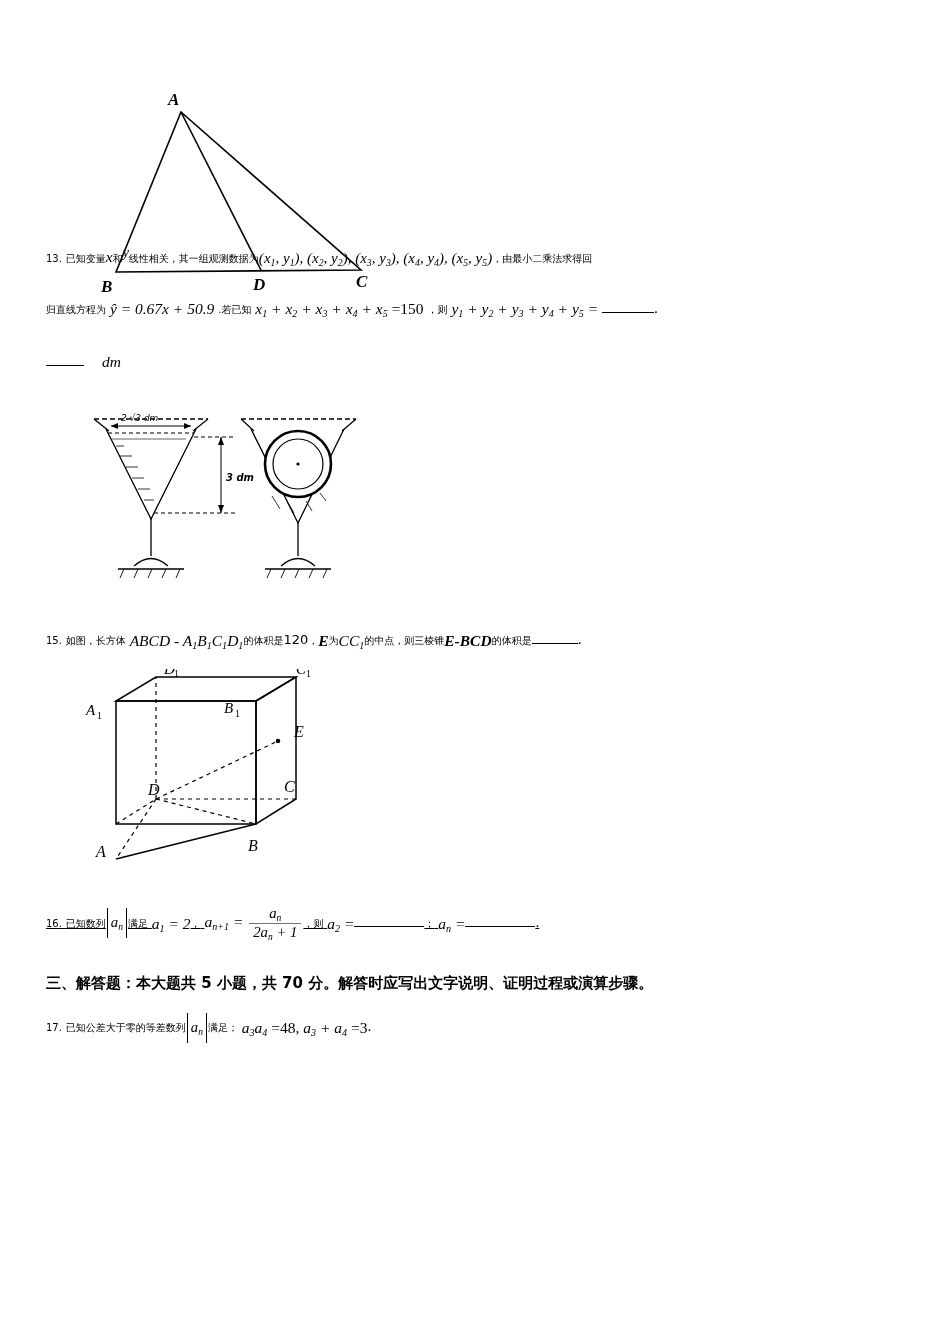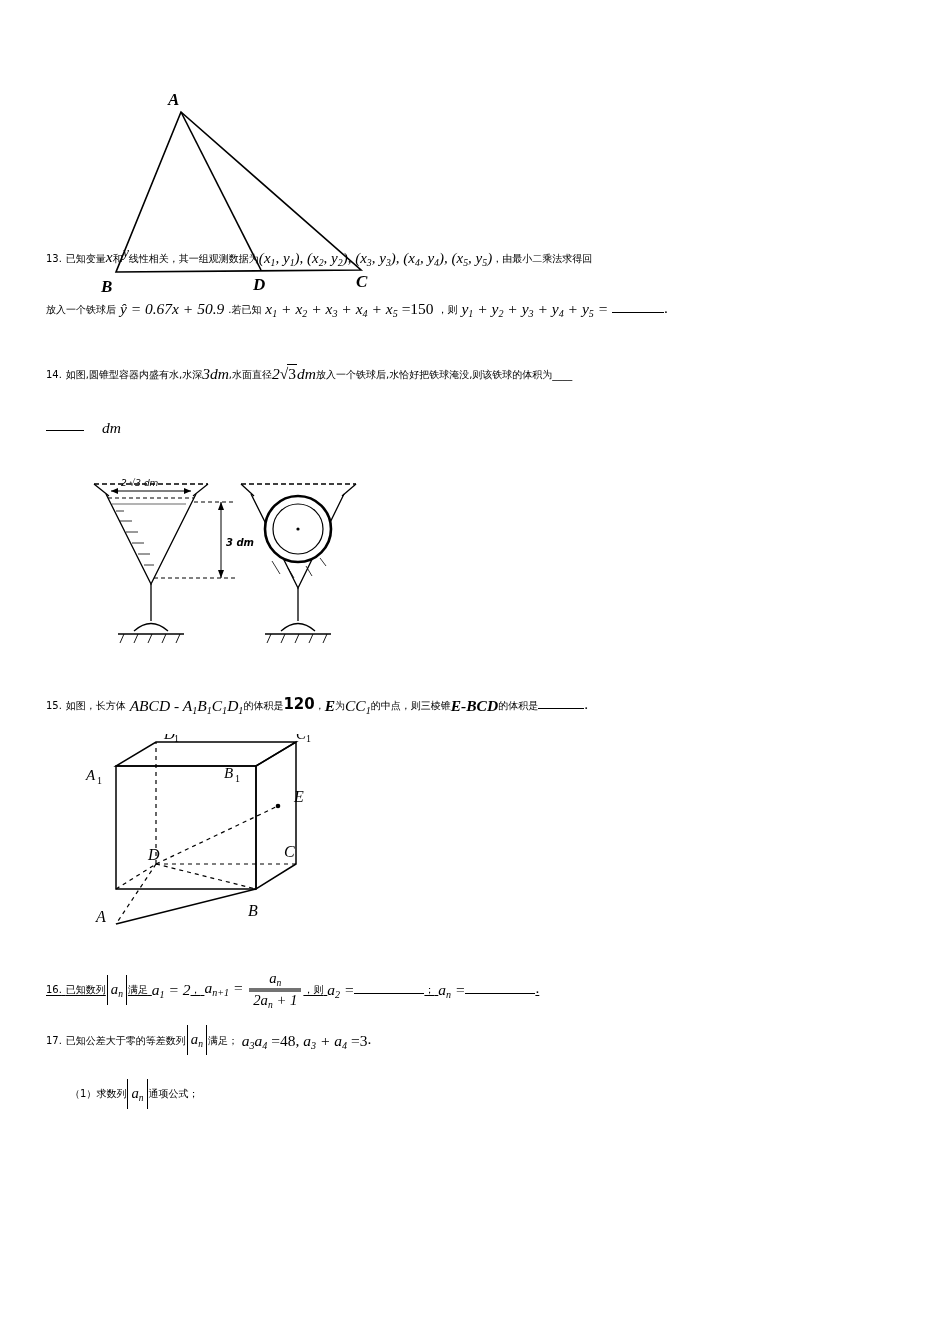--- a/index.html
+++ b/index.html
@@ -30,22 +30,22 @@
     line-height: 1.9;
     margin: 0;
     text-align: justify;
   }
   .cn {
     font-family: "DejaVu Sans", "Liberation Sans", sans-serif;
     font-size: 10px;
   }
   .bold-cn {
     font-family: "DejaVu Sans", "Liberation Sans", sans-serif;
-    font-weight: bold;
-    font-size: 15px;
+    font-weight: normal;
+    font-size: 13px;
     margin-top: 24px;
   }
   .mi {
     font-family: "Liberation Serif", serif;
     font-style: italic;
   }
   .math {
     font-family: "Liberation Serif", serif;
     font-style: italic;
     display: inline-block;
@@ -63,21 +63,21 @@
   .frac {
     display: inline-block;
     vertical-align: middle;
     text-align: center;
     font-size: 0.95em;
     line-height: 1.15;
     margin: 0 2px;
   }
   .frac .num {
     display: block;
-    border-bottom: 4px solid #737373;
+    border-bottom: 1px solid #737373;
     padding: 0 4px;
   }
   .frac .den {
     display: block;
     padding: 0 4px;
   }
   .seq {
     display: inline-block;
     vertical-align: middle;
     font-style: italic;
@@ -126,33 +126,29 @@
         <text x="197" y="210" font-family="Liberation Serif, serif" font-style="italic" font-weight="bold" font-size="17">D</text>
         <text x="300" y="207" font-family="Liberation Serif, serif" font-style="italic" font-weight="bold" font-size="17">C</text>
       </svg>
     </div>
 
     <div class="q" style="margin-top:10px;">
       <span class="cn">13.</span>
       <span class="cn">已知变量</span><span class="mi">x</span><span class="cn">和</span><span class="mi" style="vertical-align:0.35em;font-size:0.9em;">y</span><span class="cn">线性相关，其一组观测数据为</span><span class="math" style="font-size:0.97em;">(<span class="mi">x</span><sub>1</sub>, <span class="mi">y</span><sub>1</sub>),&nbsp;(<span class="mi">x</span><sub>2</sub>, <span class="mi">y</span><sub>2</sub>),&nbsp;(<span class="mi">x</span><sub>3</sub>, <span class="mi">y</span><sub>3</sub>),&nbsp;(<span class="mi">x</span><sub>4</sub>, <span class="mi">y</span><sub>4</sub>),&nbsp;(<span class="mi">x</span><sub>5</sub>, <span class="mi">y</span><sub>5</sub>)</span><span class="cn">，由最小二乘法求得回</span>
     </div>
     <div class="q" style="margin-top:20px;">
-      <span class="cn">放入一个铁球后</span>
+      <span class="cn">归直线方程为</span>
       <span class="math">ŷ&nbsp;= 0.67<span class="mi">x</span> + 50.9</span>
       <span class="cn">.若已知</span>
       <span class="math"><span class="mi">x</span><sub>1</sub> + <span class="mi">x</span><sub>2</sub> + <span class="mi">x</span><sub>3</sub> + <span class="mi">x</span><sub>4</sub> + <span class="mi">x</span><sub>5</sub> <span class="mathup">=150</span></span>
       <span class="cn">，则</span>
       <span class="math"><span class="mi">y</span><sub>1</sub> + <span class="mi">y</span><sub>2</sub> + <span class="mi">y</span><sub>3</sub> + <span class="mi">y</span><sub>4</sub> + <span class="mi">y</span><sub>5</sub> =</span>
       <span class="blank" style="width:52px;"></span><span class="mathup">.</span>
     </div>
 
-    <div class="q" style="margin-top:34px;">
-      <span class="cn">14.</span>
-      <span class="cn">如图,圆锥型容器内盛有水,水深</span><span class="math">3<span class="mi">dm</span></span><span class="cn">,水面直径</span><span class="math">2<span class="sqrt">√<span class="radicand" style="font-style:normal;">3</span></span><span class="mi">dm</span></span><span class="cn">放入一个铁球后,水恰好把铁球淹没,则该铁球的体积为____</span>
-    </div>
     <div class="q" style="margin-top:22px;">
       <span class="blank" style="width:38px;"></span>
       <span class="math" style="margin-left:14px;">dm</span>
     </div>
 
     <div class="fig" style="height:215px;margin-top:24px;font-style:italic;">
       <svg width="300" height="190" viewBox="0 0 300 190" style="position:absolute;left:30px;top:0;">
 
         <path d="M30,28 L75,118 L120,28" fill="none" stroke="#000" stroke-width="1.3"></path>
         <line x1="18" y1="18" x2="132" y2="18" stroke="#000" stroke-width="1.3" stroke-dasharray="5,3"></line>
@@ -248,25 +244,25 @@
 
     <div class="q" style="margin-top:6px;text-decoration:underline;">
       <span class="cn">16.</span>
       <span class="cn">已知数列</span><span class="seq"><span class="mi">a</span><sub>n</sub></span><span class="cn">满足</span>
       <span class="math"><span class="mi">a</span><sub>1</sub> = 2</span><span class="cn">，</span>
       <span class="math"><span class="mi">a</span><sub>n+1</sub> = <span class="frac"><span class="num"><span class="mi">a</span><sub>n</sub></span><span class="den">2<span class="mi">a</span><sub>n</sub> + 1</span></span></span><span class="cn">，则</span>
       <span class="math"><span class="mi">a</span><sub>2</sub> =</span><span class="blank" style="width:70px;"></span><span class="cn">；</span>
       <span class="math"><span class="mi">a</span><sub>n</sub> =</span><span class="blank" style="width:70px;"></span><span class="mathup">.</span>
     </div>
 
+    <div class="q" style="margin-top:26px;">
+      <span class="sec-head">三、解答题：本大题共 5 小题，共 70 分。解答时应写出文字说明、证明过程或演算步骤。</span>
+    </div>
 
     <div class="q" style="margin-top:14px;">
       <span class="cn">17.</span>
       <span class="cn">已知公差大于零的等差数列</span><span class="seq"><span class="mi">a</span><sub>n</sub></span><span class="cn">满足；</span>
       <span class="math"><span class="mi">a</span><sub>3</sub><span class="mi">a</span><sub>4</sub> <span class="mathup">=48,</span> <span class="mi">a</span><sub>3</sub> + <span class="mi">a</span><sub>4</sub> <span class="mathup">=3</span></span><span class="mathup">.</span>
     </div>
 
-    <div class="q" style="margin-top:22px;margin-left:24px;">
-      <span class="cn">（1）</span><span class="cn">求数列</span><span class="seq"><span class="mi">a</span><sub>n</sub></span><span class="cn">通项公式；</span>
-    </div>
 
   </div>
 </div>
 
 </body></html>

